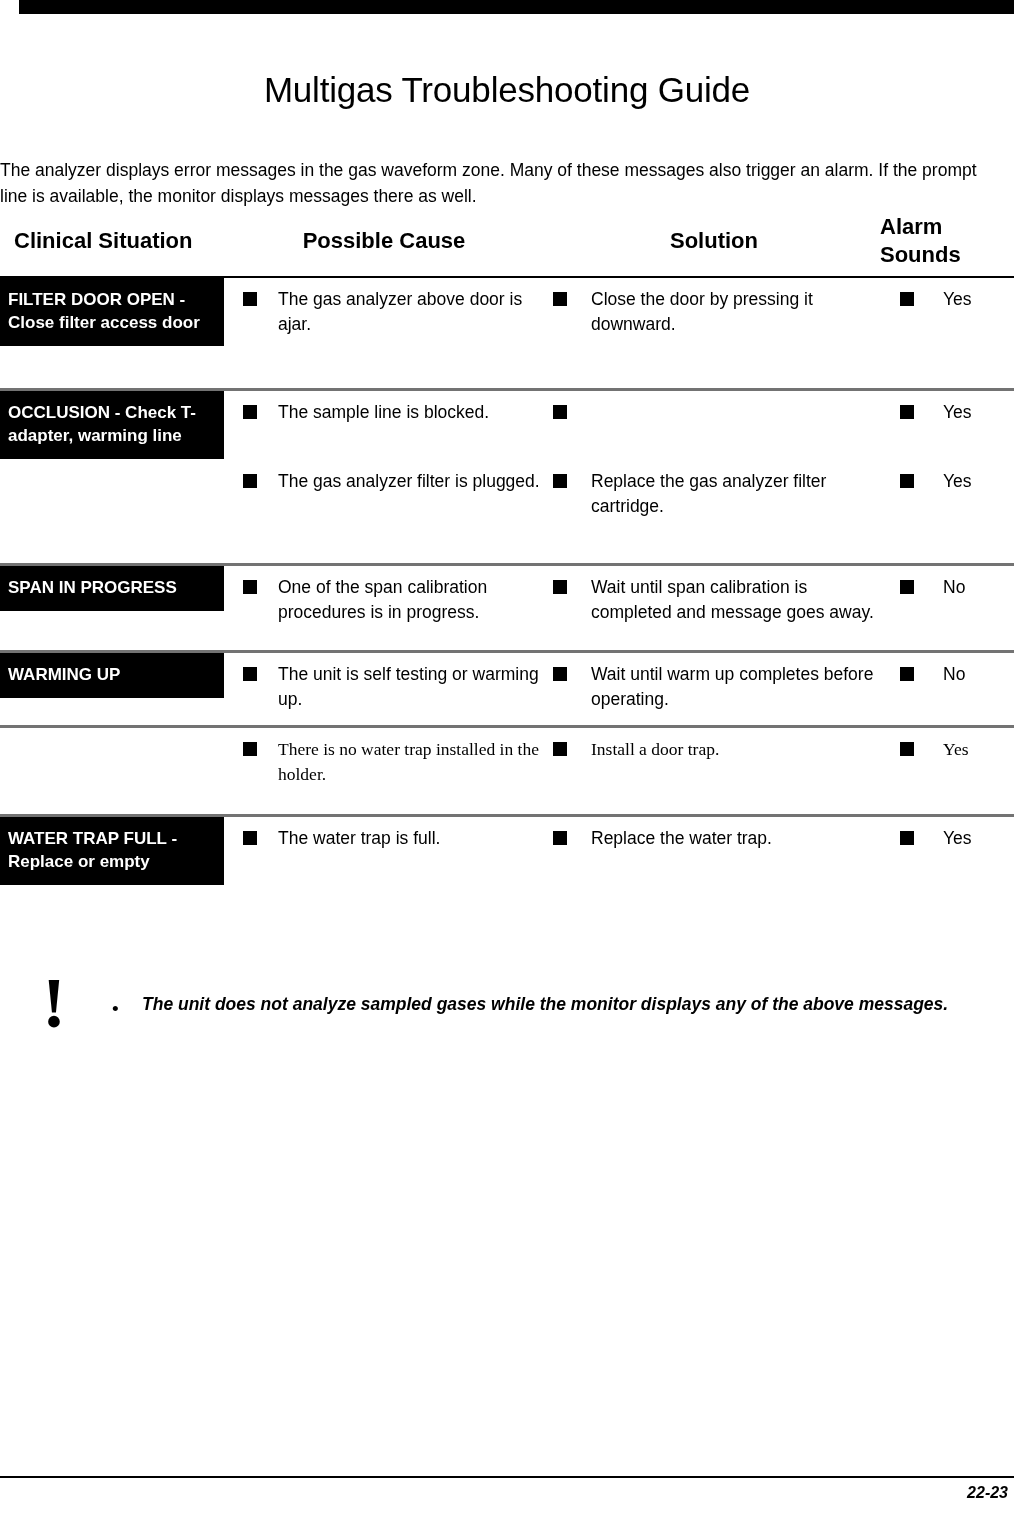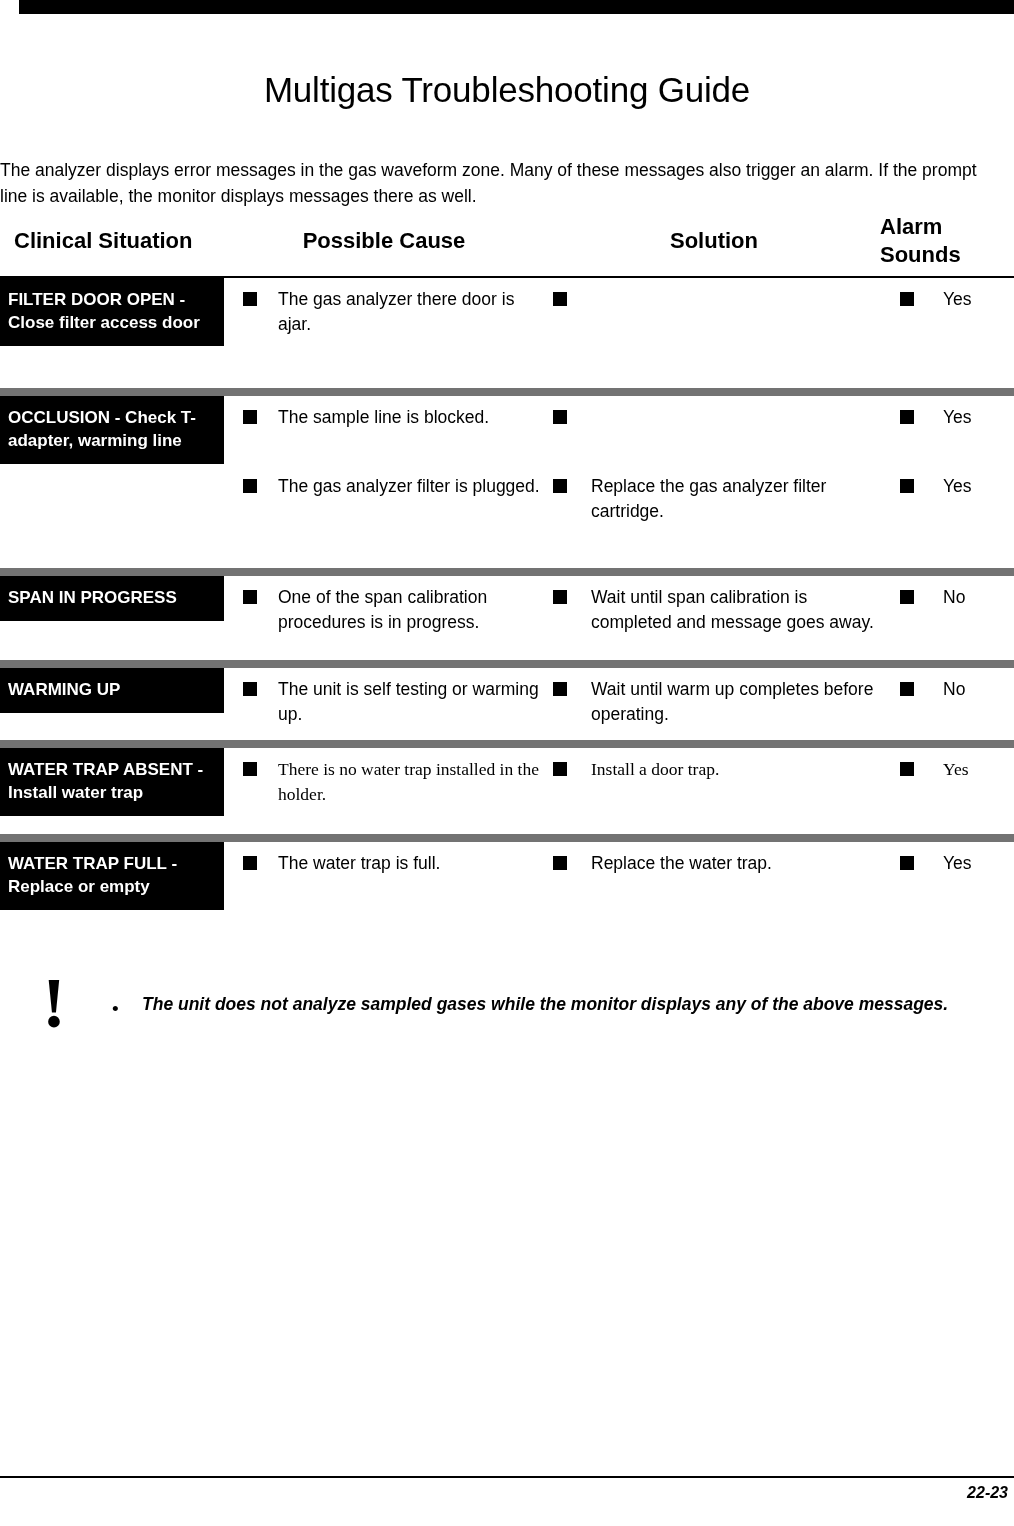--- a/index.html
+++ b/index.html
@@ -93,21 +93,21 @@
   .rows {
     position: absolute;
     left: 0px;
     top: 278px;
     width: 1014px;
   }
 
   .row {
     position: relative;
     width: 1014px;
-    border-bottom: 8px solid #737373;
+    border-bottom: 3px solid #737373;
   }
   .row:last-child { border-bottom: none; }
 
   
   .sit-cell {
     position: absolute;
     left: 0px;
     top: 0px;
     width: 224px;
     background: #000000;
@@ -226,22 +226,23 @@
   </div>
 
   <div class="hr-head"></div>
 
   <div class="rows" id="rows-host">
       <div class="row">
         <div class="sit-cell">FILTER DOOR OPEN - Close filter access door</div>
         <div style="min-height: 110px;">
           <div class="subrow">
             <div class="bullet b-cause"></div>
-            <div class="cell-text t-cause">The gas analyzer there door is ajar.</div>
-            <div class="bullet b-solution"></div>
+            <div class="cell-text t-cause">The gas analyzer above door is ajar.</div>
+            <div class="bullet b-solution"></div>
+            <div class="cell-text t-solution">Close the door by pressing it downward.</div>
             <div class="bullet b-alarm"></div>
             <div class="cell-text t-alarm">Yes</div>
           </div>
         </div>
       </div>
       <div class="row">
         <div class="sit-cell">OCCLUSION - Check T-adapter, warming line</div>
         <div style="min-height: 172px;">
           <div class="subrow">
             <div class="bullet b-cause"></div>
@@ -280,21 +281,20 @@
             <div class="bullet b-cause"></div>
             <div class="cell-text t-cause">The unit is self testing or warming up.</div>
             <div class="bullet b-solution"></div>
             <div class="cell-text t-solution">Wait until warm up completes before operating.</div>
             <div class="bullet b-alarm"></div>
             <div class="cell-text t-alarm">No</div>
           </div>
         </div>
       </div>
       <div class="row">
-        <div class="sit-cell">WATER TRAP ABSENT - Install water trap</div>
         <div style="min-height: 86px; font-family: Liberation Serif, serif;">
           <div class="subrow">
             <div class="bullet b-cause"></div>
             <div class="cell-text t-cause">There is no water trap installed in the holder.</div>
             <div class="bullet b-solution"></div>
             <div class="cell-text t-solution">Install a door trap.</div>
             <div class="bullet b-alarm"></div>
             <div class="cell-text t-alarm">Yes</div>
           </div>
         </div>

